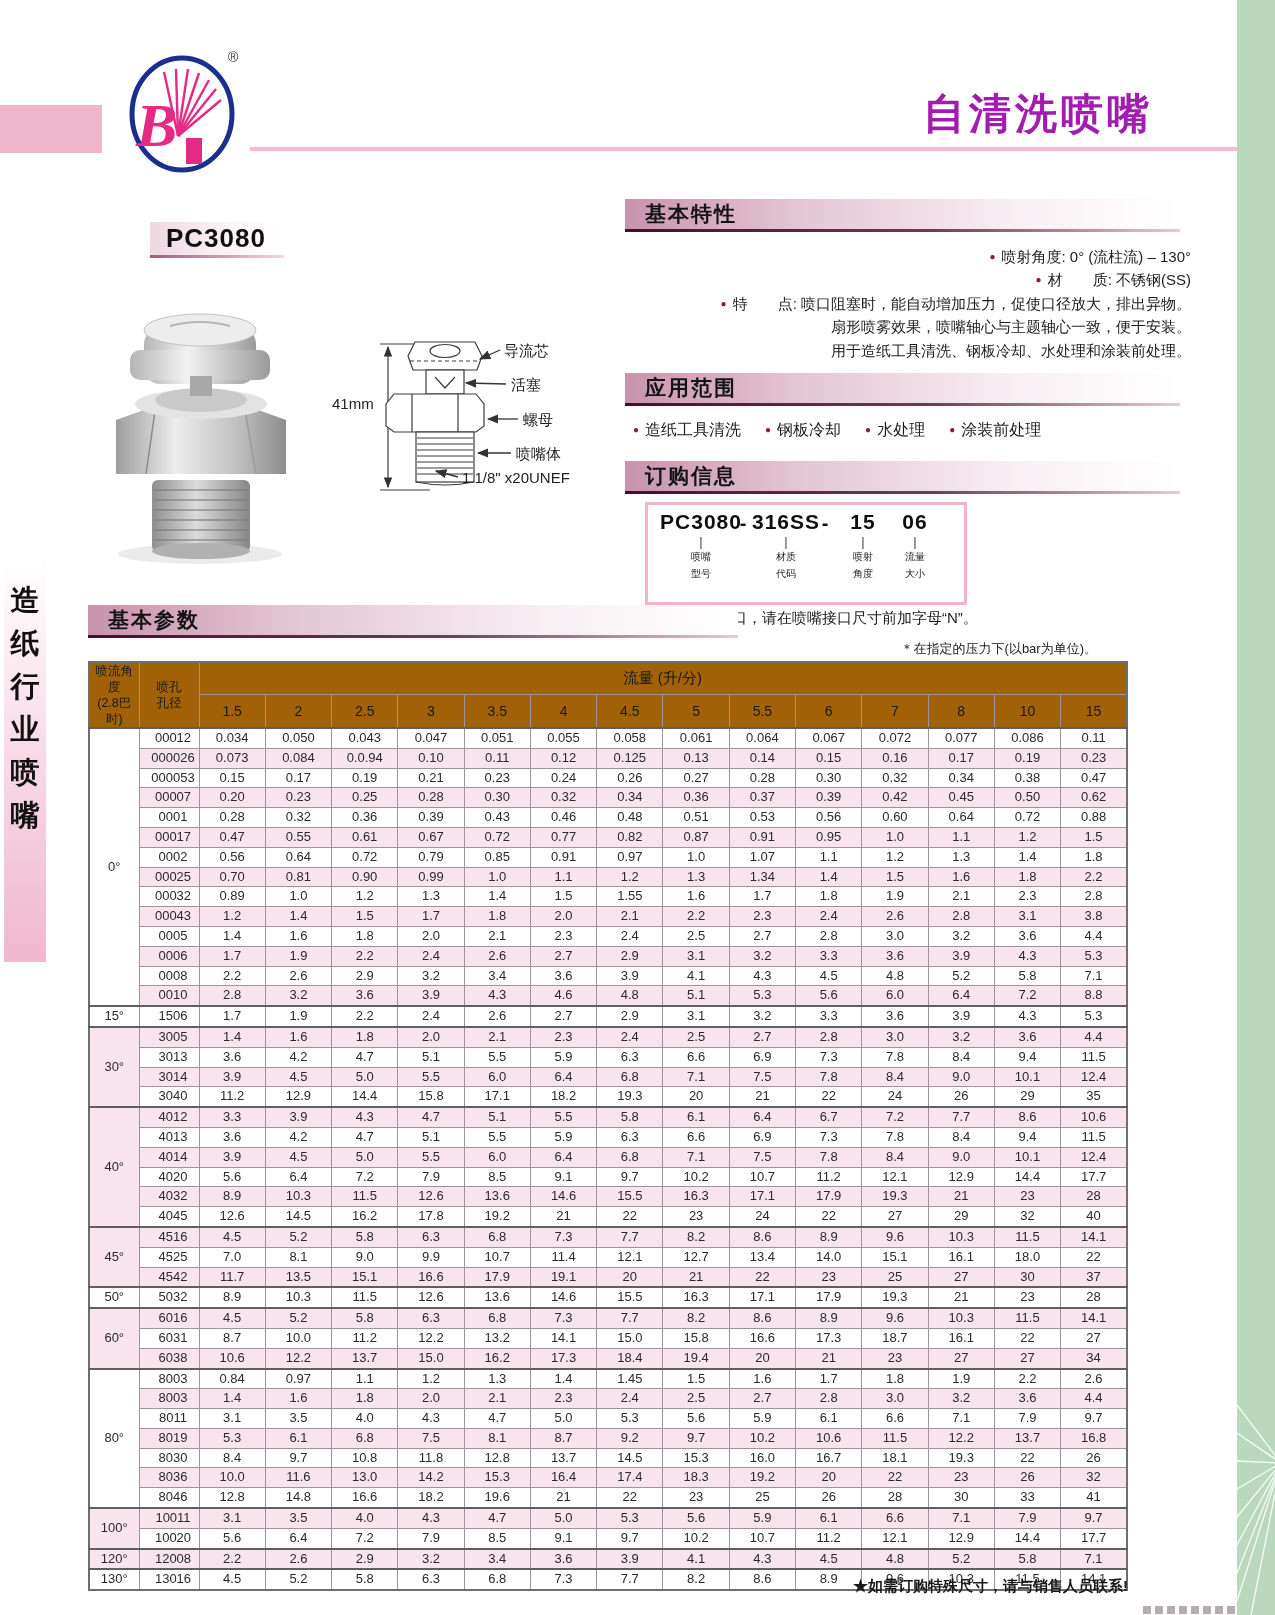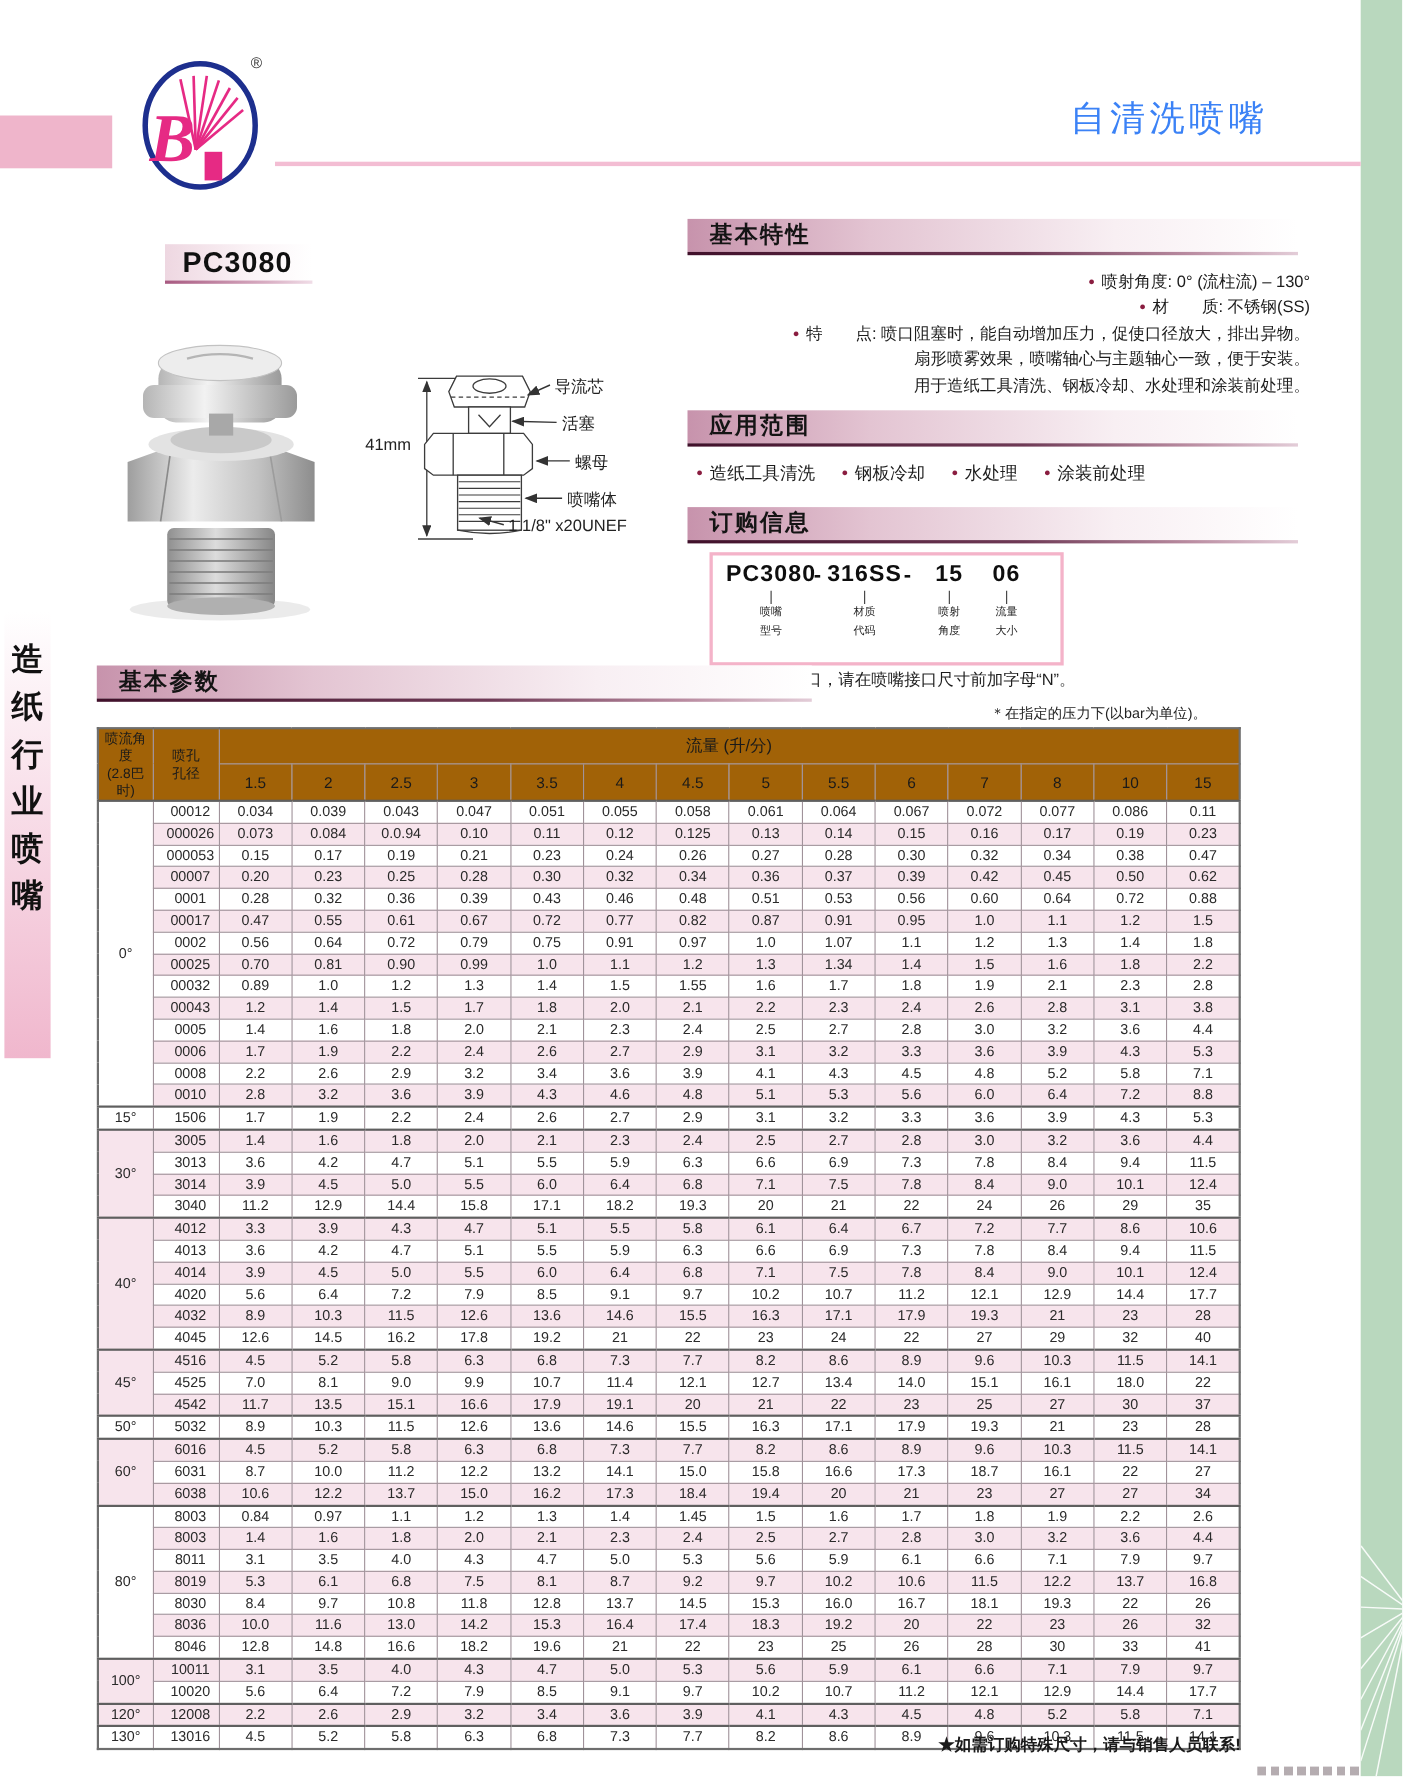--- a/index.html
+++ b/index.html
@@ -10,22 +10,22 @@
   .green-strip{position:absolute;right:0;top:0;width:38px;height:1615px;background:#b9d8be;}
   .green-strip svg{position:absolute;left:0;bottom:0;}
 
   
   .pink-corner{position:absolute;left:0;top:105px;width:102px;height:48px;background:#efb5cb;}
 
   
   .logo{position:absolute;left:124px;top:46px;width:124px;height:132px;}
 
   
-  .page-title{position:absolute;top:86px;right:122px;font-size:32px;font-weight:normal;
-              color:#3b82f6;letter-spacing:4px;white-space:nowrap;}
+  .page-title{position:absolute;top:86px;right:122px;font-size:42px;font-weight:bold;
+              color:#a21caf;letter-spacing:4px;white-space:nowrap;}
   .title-rule{position:absolute;left:250px;top:147px;width:987px;height:4px;background:#f3bdd3;}
 
   
   .model-band{position:absolute;left:150px;top:222px;width:134px;height:33px;
               background:linear-gradient(90deg,#eed7e1,#fbf4f7 60%,#fff);}
   .model-band .label{font-size:26px;font-weight:bold;color:#101010;line-height:33px;padding-left:16px;letter-spacing:1px;}
   .model-band .underline{position:absolute;left:0;bottom:-3px;width:100%;height:3px;
               background:linear-gradient(90deg,#a85a81,#d9afc4 70%,#f0dde7);}
 
   
@@ -340,21 +340,21 @@
           <td class="hdr num">8</td>
           <td class="hdr num">10</td>
           <td class="hdr num">15</td>
         </tr>
     </thead>
     <tbody>
         <tr class="sec-start">
           <td class="angle" rowspan="14">0°</td>
           <td class="code">00012</td>
           <td class="val">0.034</td>
-          <td class="val">0.039</td>
+          <td class="val">0.050</td>
           <td class="val">0.043</td>
           <td class="val">0.047</td>
           <td class="val">0.051</td>
           <td class="val">0.055</td>
           <td class="val">0.058</td>
           <td class="val">0.061</td>
           <td class="val">0.064</td>
           <td class="val">0.067</td>
           <td class="val">0.072</td>
           <td class="val">0.077</td>
@@ -445,21 +445,21 @@
           <td class="val">1.1</td>
           <td class="val">1.2</td>
           <td class="val">1.5</td>
         </tr>
         <tr>
           <td class="code">0002</td>
           <td class="val">0.56</td>
           <td class="val">0.64</td>
           <td class="val">0.72</td>
           <td class="val">0.79</td>
-          <td class="val">0.75</td>
+          <td class="val">0.85</td>
           <td class="val">0.91</td>
           <td class="val">0.97</td>
           <td class="val">1.0</td>
           <td class="val">1.07</td>
           <td class="val">1.1</td>
           <td class="val">1.2</td>
           <td class="val">1.3</td>
           <td class="val">1.4</td>
           <td class="val">1.8</td>
         </tr>

